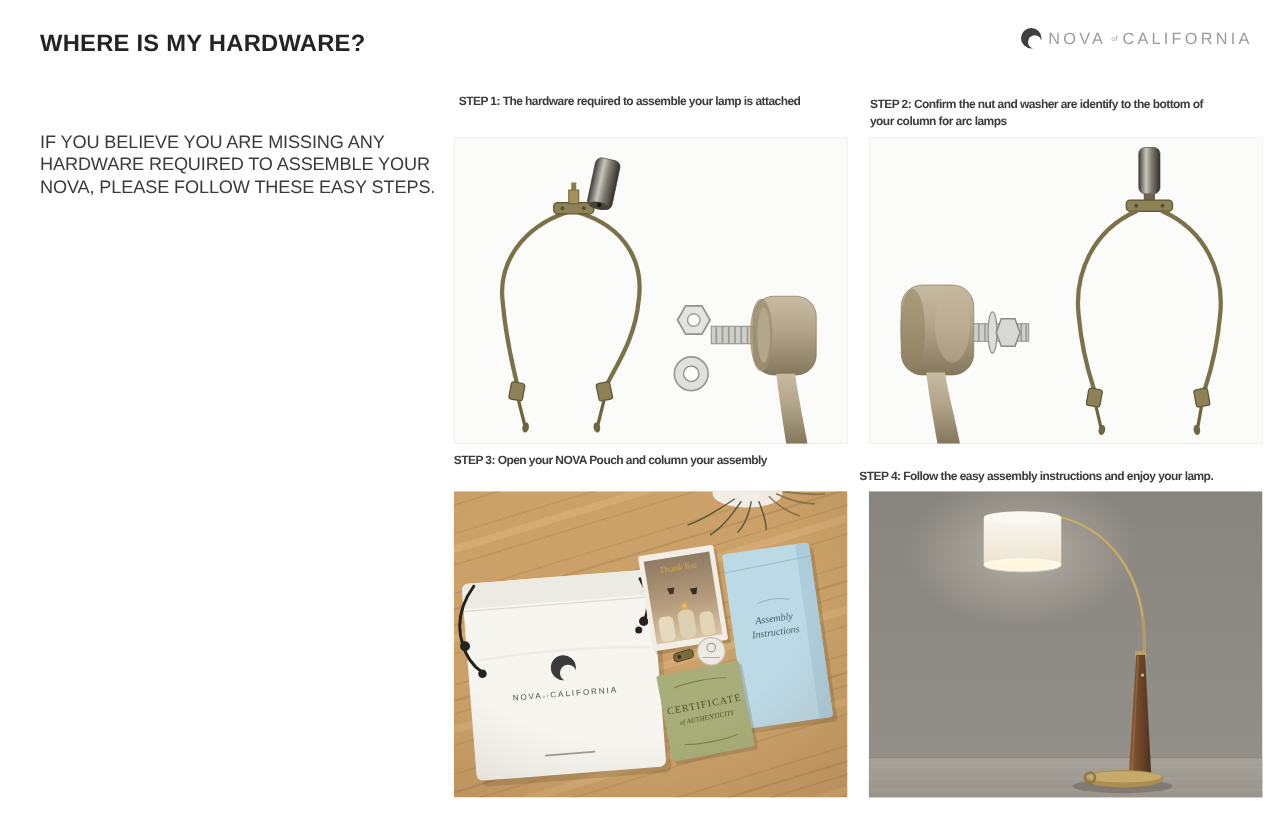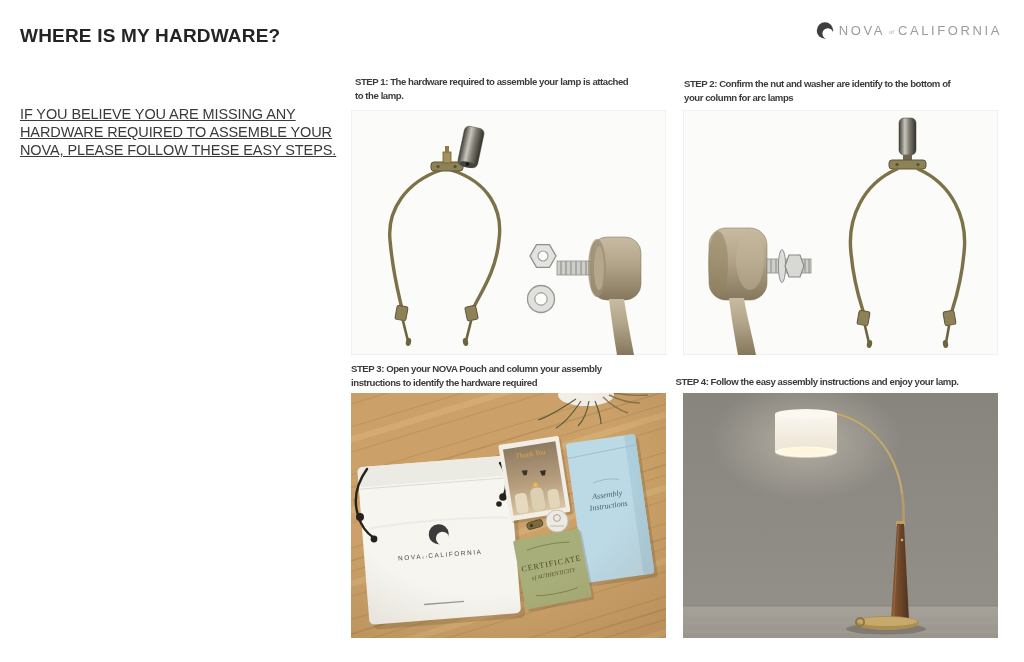--- a/index.html
+++ b/index.html
@@ -1,25 +1,25 @@
 <!DOCTYPE html>
 <html><head>
 <meta charset="utf-8">
 <style>
   html,body{margin:0;padding:0;width:1024px;height:662px;overflow:hidden;background:#ffffff;
     font-family:"Liberation Sans",sans-serif;}
-  .abs{position:absolute;}
+  .abs{position:absolute;margin-left:12px;}
   
   #page-title{left:20px;top:25px;font-size:19px;font-weight:700;color:#242424;letter-spacing:.2px;}
   #brand-logo{top:21px;right:22px;display:flex;align-items:center;color:#9b9b9b;
     font-size:13px;letter-spacing:2.6px;font-weight:400;}
   #brand-logo .sep{font-size:6px;letter-spacing:0;color:#adadad;margin:3px 4px 0 4px;}
   #brand-logo svg{margin-right:4px;display:block;}
   
-  #intro{left:20px;top:105px;font-size:14.5px;line-height:18px;color:#3a3a3a;letter-spacing:-.1px;text-decoration:underline;}
+  #intro{left:20px;top:105px;font-size:14.5px;line-height:18px;color:#3a3a3a;letter-spacing:-.1px;}
   #intro div{white-space:nowrap;}
   
   .caption{width:320px;font-size:9.6px;font-weight:700;color:#3b3b3b;
     letter-spacing:-.45px;line-height:13.5px;}
   .caption div{white-space:nowrap;}
   #cap1{left:355px;top:75px;}
   #cap2{left:684px;top:77px;}
   #cap3{left:351px;top:362px;}
   #cap4{left:657px;top:375px;text-align:center;}
   
@@ -48,29 +48,27 @@
 </div>
 
 <div id="intro" class="abs">
   <div>IF YOU BELIEVE YOU ARE MISSING ANY</div>
   <div>HARDWARE REQUIRED TO ASSEMBLE YOUR</div>
   <div>NOVA, PLEASE FOLLOW THESE EASY STEPS.</div>
 </div>
 
 <div id="cap1" class="abs caption">
   <div>STEP 1: The hardware required to assemble your lamp is attached</div>
-  <div>to the lamp.</div>
 </div>
 <div id="cap2" class="abs caption">
   <div>STEP 2: Confirm the nut and washer are identify to the bottom of</div>
   <div>your column for arc lamps</div>
 </div>
 <div id="cap3" class="abs caption">
   <div>STEP 3: Open your NOVA Pouch and column your assembly</div>
-  <div>instructions to identify the hardware required</div>
 </div>
 <div id="cap4" class="abs caption">
   <div>STEP 4: Follow the easy assembly instructions and enjoy your lamp.</div>
 </div>
 
 <div id="img1" class="abs panel">
 <svg viewBox="0 0 315 245">
   <defs>
     <linearGradient id="s1-finial" x1="0" y1="0" x2="1" y2="0">
       <stop offset="0" stop-color="#3f3e38"></stop>

